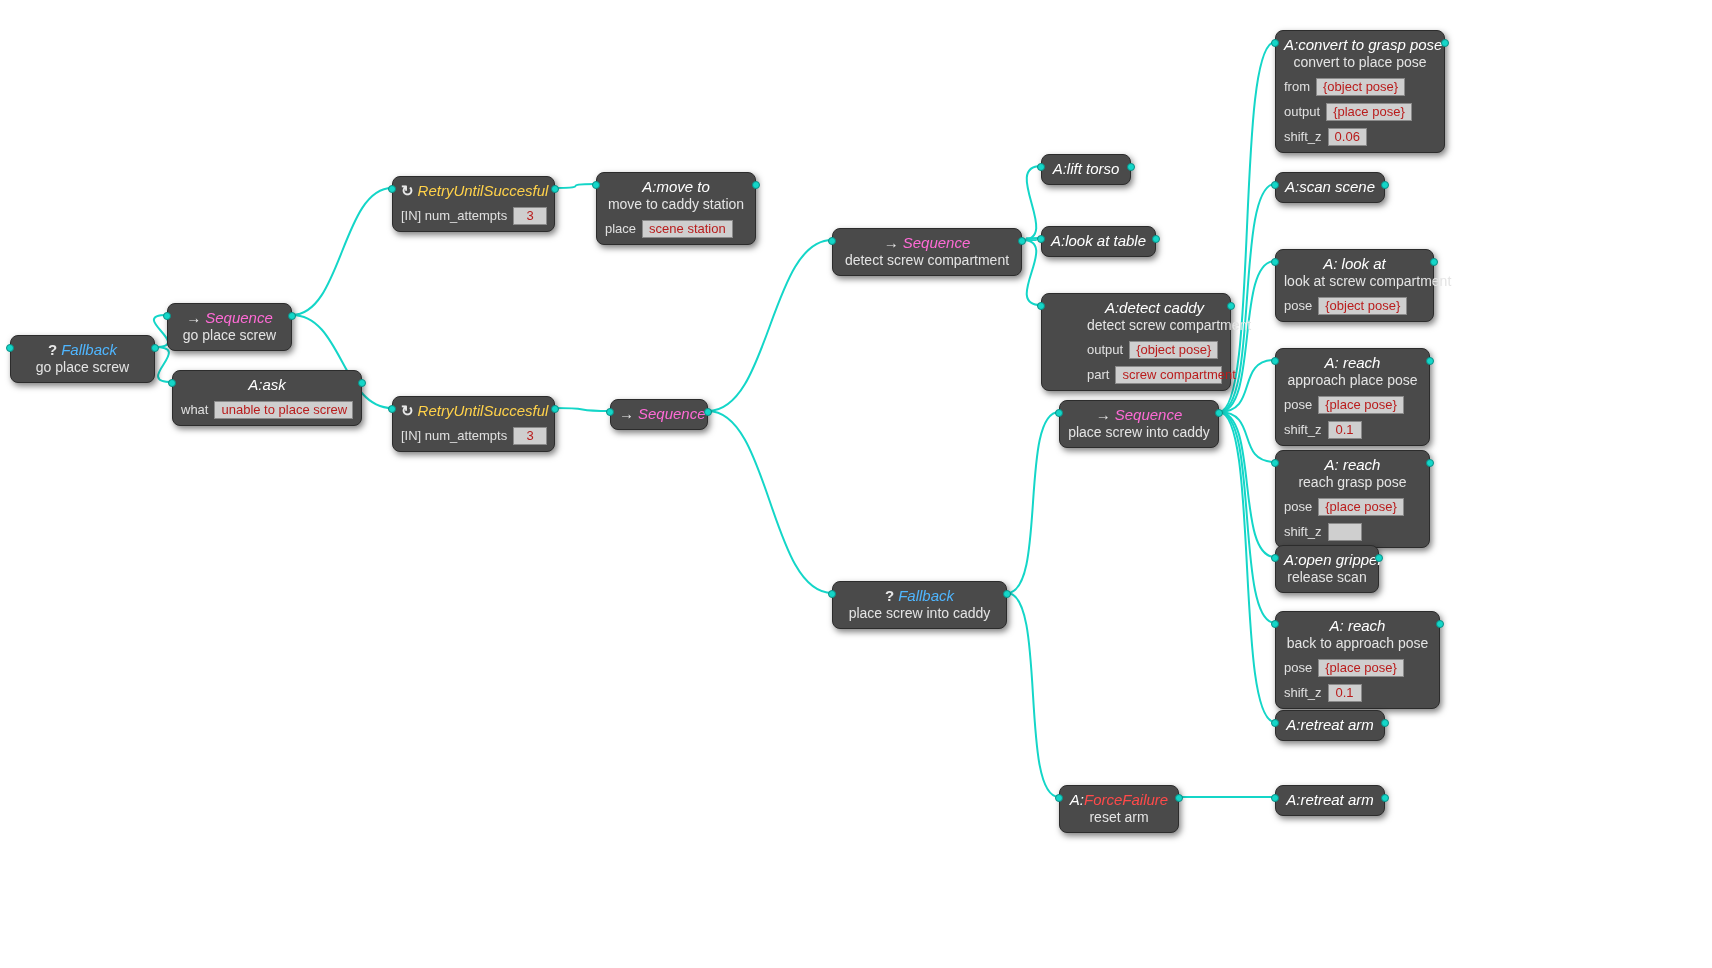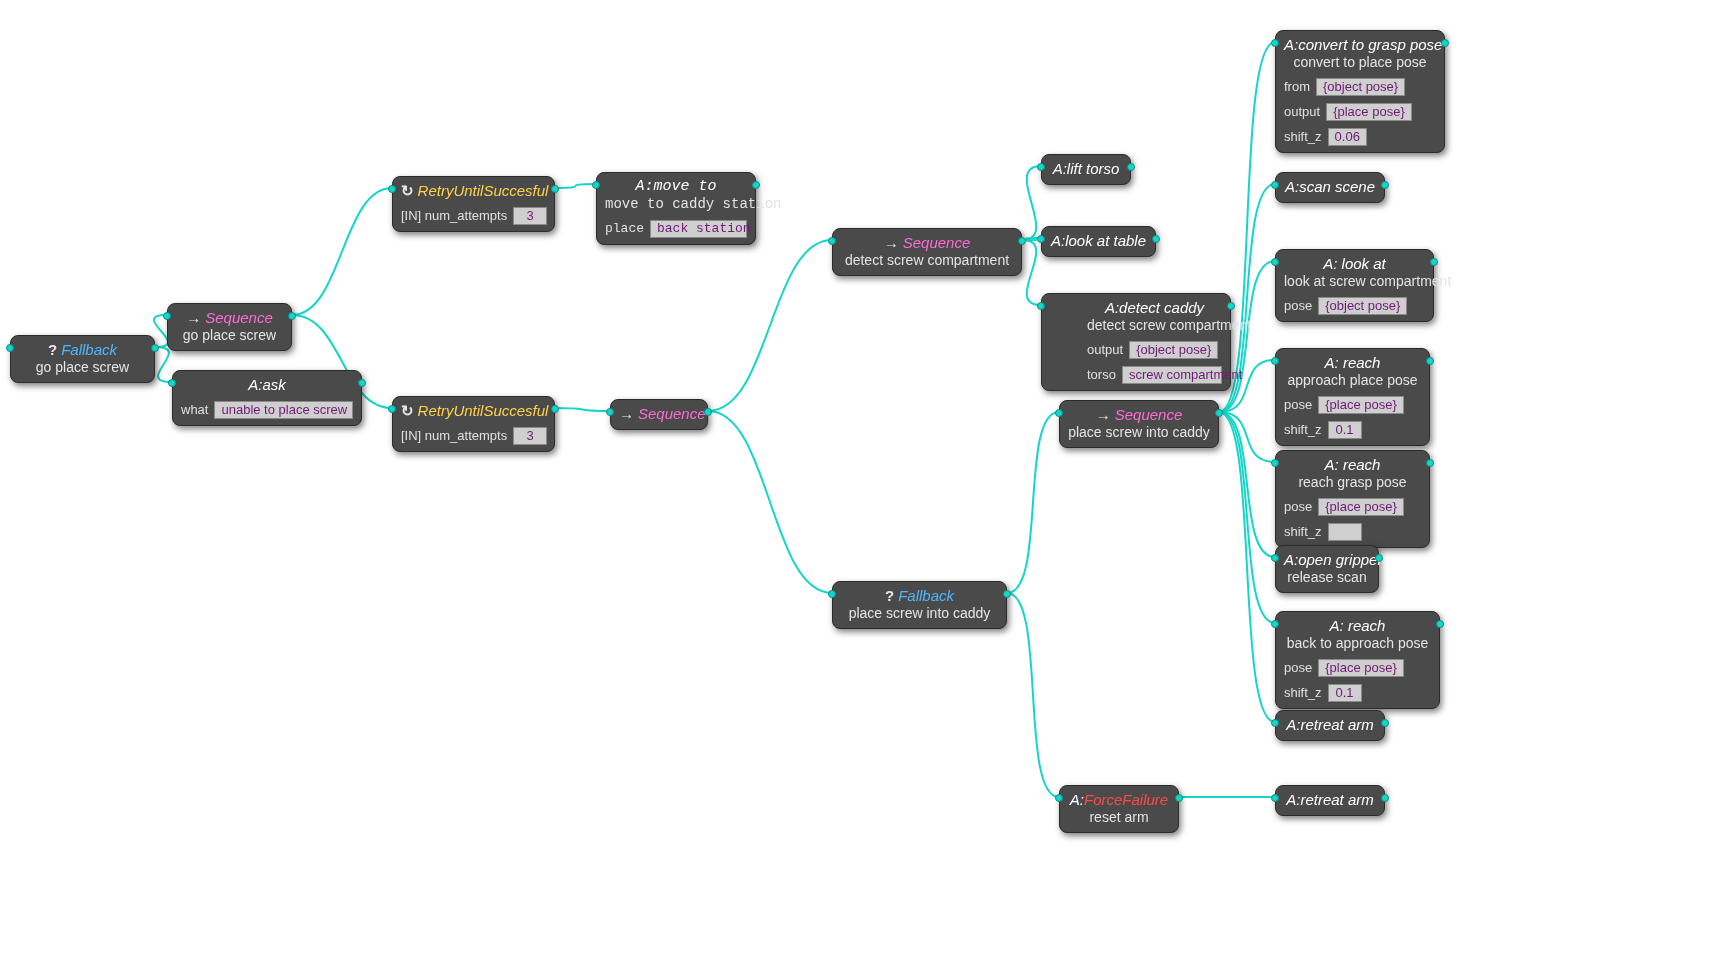--- a/index.html
+++ b/index.html
@@ -51,21 +51,21 @@
     margin-top: 7px;
     font-size: 13px;
     line-height: 16px;
   }
   .node .param .plabel {
     color: #e0e0e0;
     white-space: nowrap;
   }
   .node .param .pfield {
     background: #cfcfcf;
-    color: #701a75;
+    color: #b91c1c;
     border: 1px solid #8a8a8a;
     padding: 0 6px;
     min-width: 20px;
     height: 16px;
     line-height: 16px;
     text-align: center;
     white-space: nowrap;
     font-size: 13px;
   }
   .type-fallback { color: #4fb6ff; font-style: italic; }
@@ -141,26 +141,26 @@
     </div>
     <div class="node" style="left: 392px; top: 176px; width: 163px; min-height: 50px;">
       <div class="title"><span class="glyph">↻</span><span class="type-retry">RetryUntilSuccesful</span></div>
       <div class="param">
         <span class="plabel">[IN] num_attempts</span>
         <span class="pfield">3</span>
       </div>
       <div class="port" style="left: -5px; top: 8px;"></div>
       <div class="port" style="right: -5px; top: 8px;"></div>
     </div>
-    <div class="node" style="left: 596px; top: 172px; width: 160px; min-height: 56px; font-family: Liberation Mono, monospace;">
+    <div class="node" style="left: 596px; top: 172px; width: 160px; min-height: 56px;">
       <div class="title"><span class="type-action"><span style="color:#fff;font-style:italic;">A:</span>move to</span></div>
       <div class="subtitle">move to caddy station</div>
       <div class="param">
         <span class="plabel">place</span>
-        <span class="pfield">back station</span>
+        <span class="pfield">scene station</span>
       </div>
       <div class="port" style="left: -5px; top: 8px;"></div>
       <div class="port" style="right: -5px; top: 8px;"></div>
     </div>
     <div class="node" style="left: 392px; top: 396px; width: 163px; min-height: 50px;">
       <div class="title"><span class="glyph">↻</span><span class="type-retry">RetryUntilSuccesful</span></div>
       <div class="param">
         <span class="plabel">[IN] num_attempts</span>
         <span class="pfield">3</span>
       </div>
@@ -195,21 +195,21 @@
       <div class="port" style="right: -5px; top: 8px;"></div>
     </div>
     <div class="node" style="left: 1041px; top: 293px; width: 190px; min-height: 72px; padding-left: 45px;">
       <div class="title"><span class="type-action"><span style="color:#fff;font-style:italic;">A:</span>detect caddy</span></div>
       <div class="subtitle">detect screw compartment</div>
       <div class="param">
         <span class="plabel">output</span>
         <span class="pfield">{object pose}</span>
       </div>
       <div class="param">
-        <span class="plabel">torso</span>
+        <span class="plabel">part</span>
         <span class="pfield">screw compartment</span>
       </div>
       <div class="port" style="left: -5px; top: 8px;"></div>
       <div class="port" style="right: -5px; top: 8px;"></div>
     </div>
     <div class="node" style="left: 1059px; top: 400px; width: 160px; min-height: 48px;">
       <div class="title"><span class="glyph">→</span><span class="type-sequence">Sequence</span></div>
       <div class="subtitle">place screw into caddy</div>
       <div class="port" style="left: -5px; top: 8px;"></div>
       <div class="port" style="right: -5px; top: 8px;"></div>

